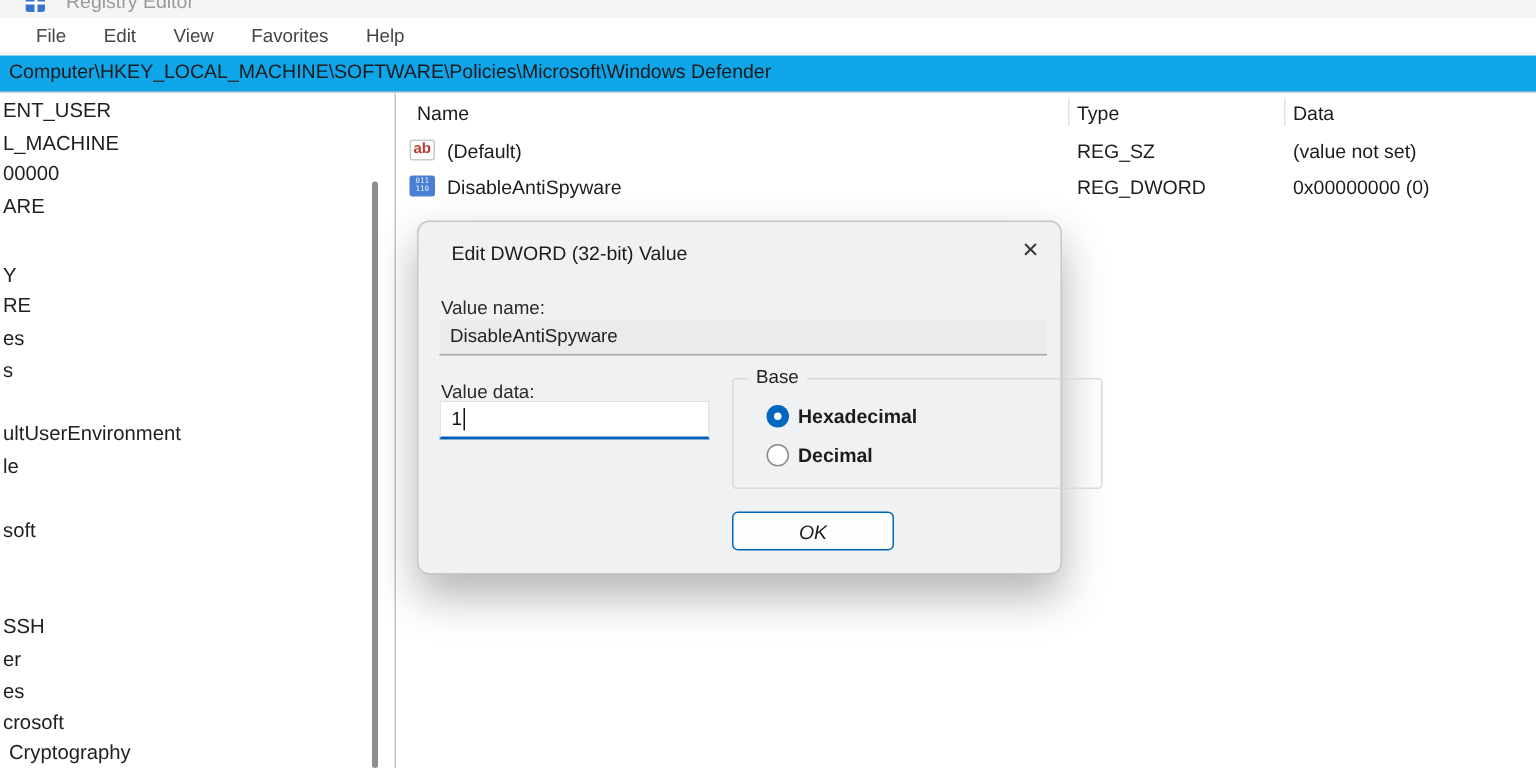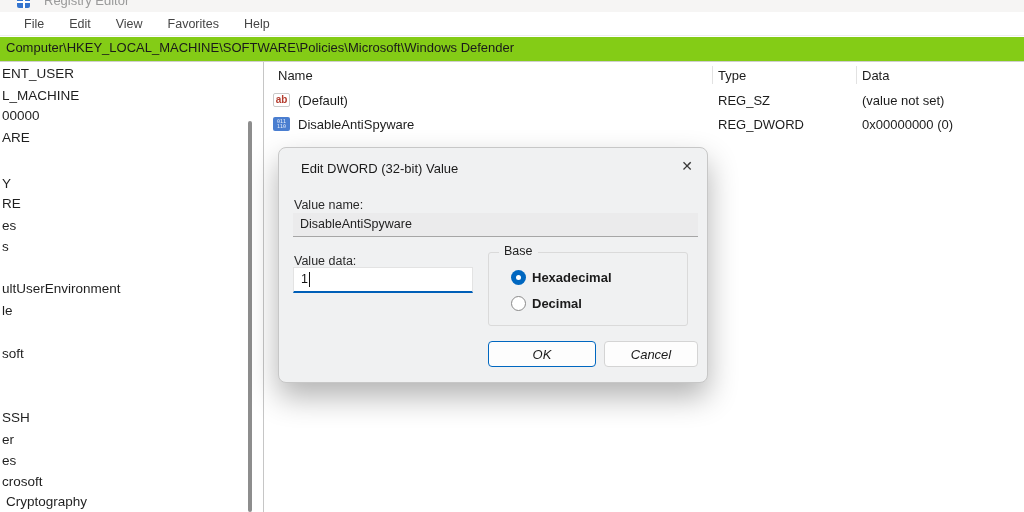--- a/index.html
+++ b/index.html
@@ -13,21 +13,21 @@
   .app-icon{position:absolute;left:17px;top:-5px;width:13px;height:13px;border-radius:2px;
     background:
       linear-gradient(#fff,#fff) 50% 50%/2px 100% no-repeat,
       linear-gradient(#fff,#fff) 50% 50%/100% 2px no-repeat,
       #3575cf;}
   .app-title{position:absolute;left:44px;top:-7px;font-size:13px;color:#9a9a9a;}
   .menubar{position:absolute;left:0;top:12px;width:100%;height:24px;background:#fff;
     display:flex;align-items:center;padding-left:21px;gap:19px;box-sizing:border-box;
     border-bottom:1px solid #efefef;}
   .menu-item{font-size:12.5px;color:#454545;padding:2px 3px;cursor:default;}
-  .addressbar{position:absolute;left:0;top:37px;width:100%;height:25px;background:#84cc16;
+  .addressbar{position:absolute;left:0;top:37px;width:100%;height:25px;background:#0ea5e9;
     border-bottom:1px solid #cfcfcf;box-sizing:border-box;}
   .address-text{position:absolute;left:6px;top:3px;font-size:13px;color:#1a1a1a;white-space:nowrap;}
   
   .main{position:absolute;left:0;top:62px;width:100%;height:450px;background:#fff;}
   .tree-pane{position:absolute;left:0;top:0;width:264px;height:450px;background:#fff;
     border-right:1px solid #c6c6c6;box-sizing:border-box;overflow:hidden;}
   .tree-item{position:absolute;left:2px;font-size:13.5px;color:#1f1f1f;white-space:nowrap;cursor:default;}
   .tree-item.indent1{left:6px;}
   .tree-scrollbar{position:absolute;left:248px;top:59px;width:4px;height:391px;background:#8d8d8d;border-radius:2px;}
   .list-pane{position:absolute;left:265px;top:0;width:759px;height:450px;background:#fff;}
@@ -49,21 +49,21 @@
   .dlg-close{position:absolute;left:396px;top:6px;width:24px;height:24px;display:flex;align-items:center;
     justify-content:center;font-size:14px;color:#383838;cursor:default;}
   .dlg-label{position:absolute;font-size:12.5px;color:#2a2a2a;}
   .value-name-field{position:absolute;left:14px;top:65px;width:405px;height:24px;background:#ebebec;
     border-bottom:1px solid #a6a6a6;box-sizing:border-box;font-size:12.5px;color:#222;
     line-height:23px;padding-left:7px;}
   .value-data-input{position:absolute;left:14px;top:119px;width:180px;height:26px;background:#fff;
     border:1px solid #e3e3e3;border-bottom:2px solid #005fb8;box-sizing:border-box;
     font-size:12.5px;color:#111;line-height:23px;padding-left:7px;}
   .caret{display:inline-block;width:1px;height:15px;background:#111;vertical-align:middle;margin-left:1px;}
-  .base-group{position:absolute;left:209px;top:104px;width:200px;height:74px;
+  .base-group{position:absolute;left:209px;top:104px;width:247px;height:74px;
     border:1px solid #dadada;border-radius:3px;box-sizing:border-box;}
   .base-label{position:absolute;left:10px;top:-9px;background:#f0f1f2;padding:0 5px;font-size:12.5px;color:#222;}
   .radio-row{position:absolute;left:22px;display:flex;align-items:center;gap:6px;font-size:13px;color:#1b1b1b;cursor:default;font-weight:bold;}
   .radio-row.r1{top:17px;}
   .radio-row.r2{top:43px;}
   .radio{width:15px;height:15px;border-radius:50%;box-sizing:border-box;position:relative;flex:0 0 auto;}
   .radio.on{background:#0067c0;}
   .radio.on::after{content:"";position:absolute;left:5px;top:5px;width:5px;height:5px;border-radius:50%;background:#fff;}
   .radio.off{background:#fff;border:1px solid #8a8a8a;}
   .dlg-btn{position:absolute;top:193px;height:26px;border-radius:4px;background:#fdfdfd;
@@ -158,16 +158,15 @@
         <span class="radio on"></span>
         <span>Hexadecimal</span>
       </div>
       <div class="radio-row r2">
         <span class="radio off"></span>
         <span>Decimal</span>
       </div>
     </div>
 
     <button class="dlg-btn btn-ok">OK</button>
-    <button class="dlg-btn btn-cancel">Cancel</button>
   </div>
 
 </div>
 
 </body></html>

